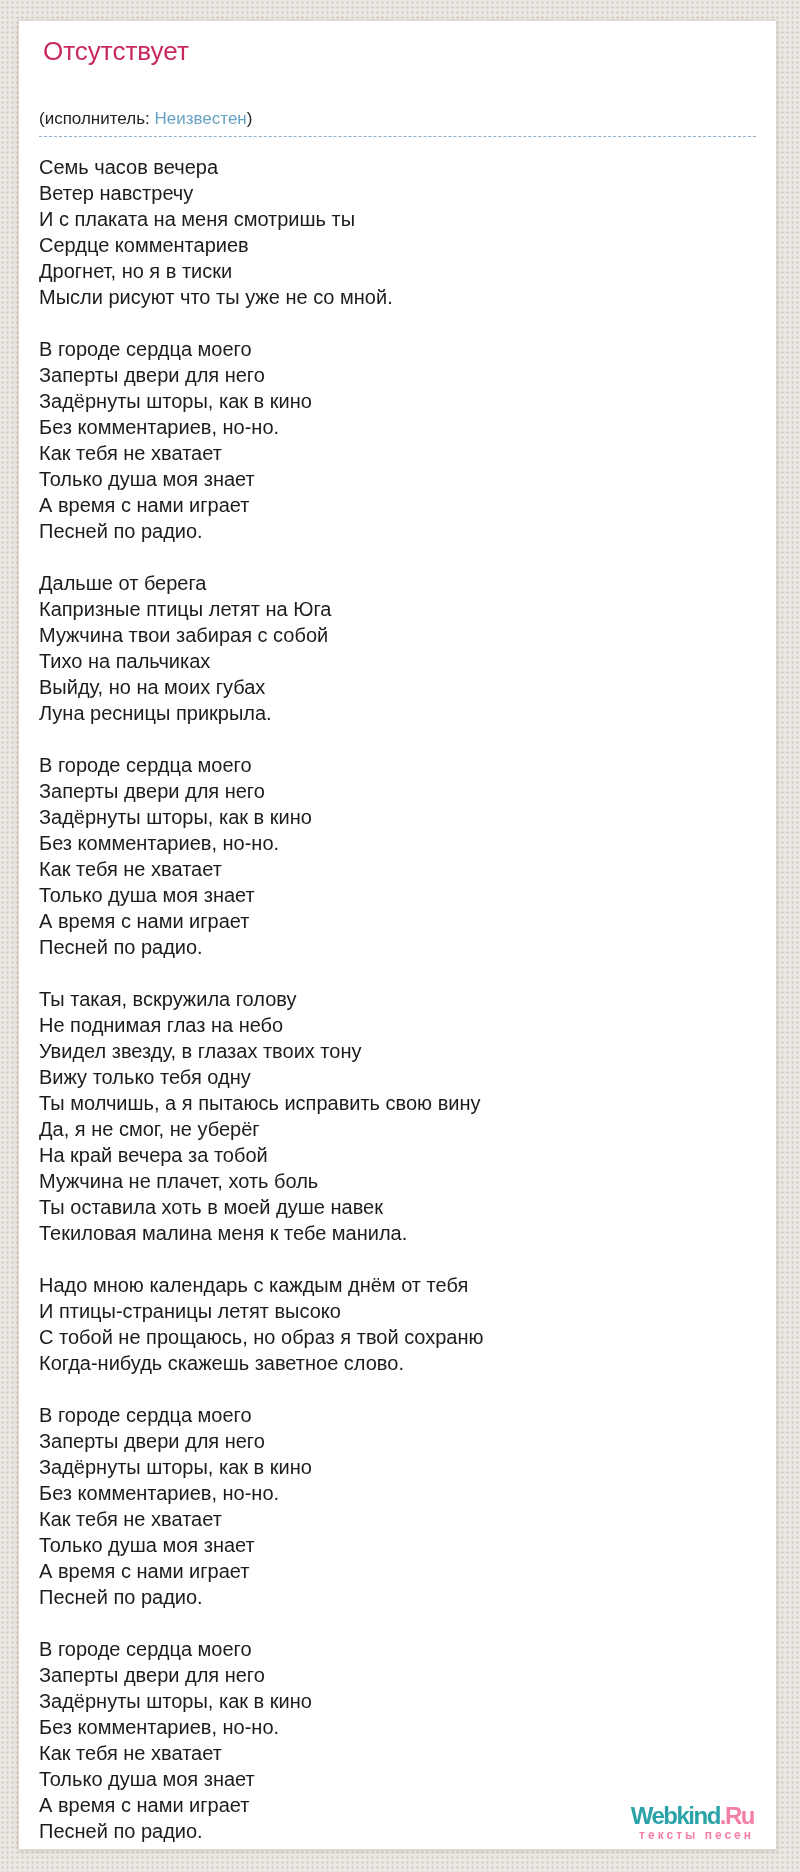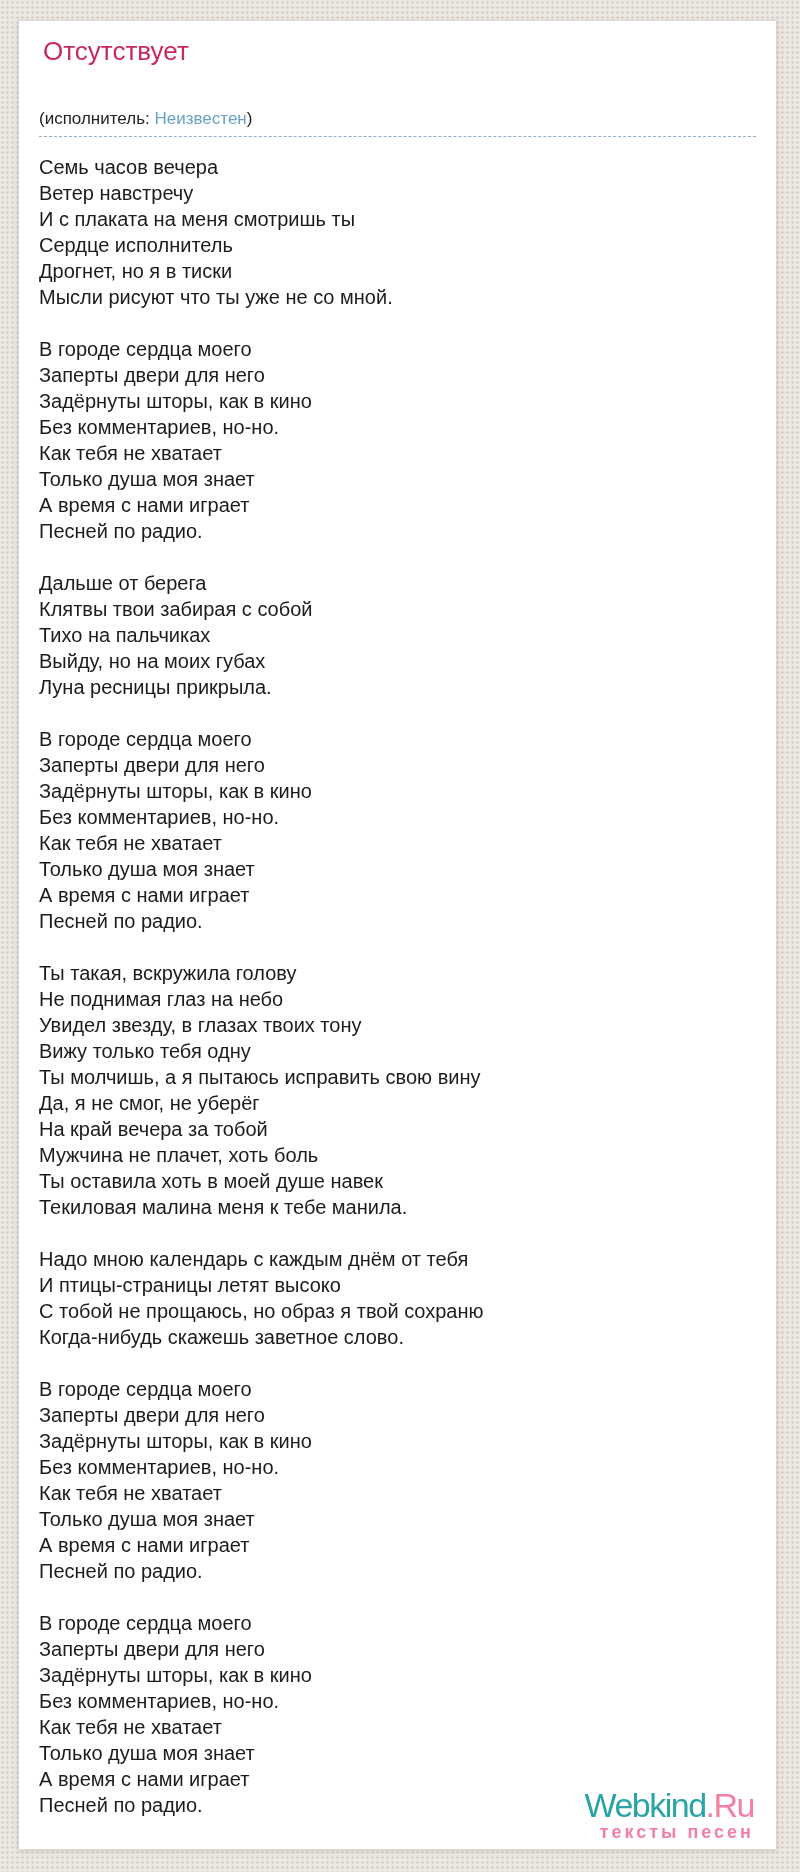--- a/index.html
+++ b/index.html
@@ -56,31 +56,31 @@
   .stanza{ margin:16px 0 26px 0; }
   .stanza:last-child{ margin-bottom:0; }
   .line{ white-space:pre; }
   .footer{
     position:absolute;
     right:22px; bottom:8px;
     text-align:right;
     line-height:1;
   }
   .logo{
-    font-size:34px;
-    font-weight:normal;
+    font-size:24px;
+    font-weight:bold;
     letter-spacing:-1.5px;
     text-decoration:none;
     display:inline-block;
   }
   .logo .logo-main{ color:var(--logo-teal); }
   .logo .logo-suffix{ color:var(--logo-pink); }
   .tagline{
     margin-top:1px;
-    font-size:18px;
+    font-size:12px;
     font-weight:bold;
     letter-spacing:3px;
     color:var(--logo-pink);
   }
 </style>
 </head>
 <body>
 
 <div class="content-box">
 
@@ -89,37 +89,38 @@
   <div class="artist-line">
     <span>(исполнитель:</span>
     <a href="#">Неизвестен</a><span>)</span>
   </div>
 
   <div class="lyrics" id="lyrics">
       <div class="stanza">
         <div class="line">Семь часов вечера</div>
         <div class="line">Ветер навстречу</div>
         <div class="line">И с плаката на меня смотришь ты</div>
-        <div class="line">Сердце исполнитель</div>
+        <div class="line">Сердце комментариев</div>
         <div class="line">Дрогнет, но я в тиски</div>
         <div class="line">Мысли рисуют что ты уже не со мной.</div>
       </div>
       <div class="stanza">
         <div class="line">В городе сердца моего</div>
         <div class="line">Заперты двери для него</div>
         <div class="line">Задёрнуты шторы, как в кино</div>
         <div class="line">Без комментариев, но-но.</div>
         <div class="line">Как тебя не хватает</div>
         <div class="line">Только душа моя знает</div>
         <div class="line">А время с нами играет</div>
         <div class="line">Песней по радио.</div>
       </div>
       <div class="stanza">
         <div class="line">Дальше от берега</div>
-        <div class="line">Клятвы твои забирая с собой</div>
+        <div class="line">Капризные птицы летят на Юга</div>
+        <div class="line">Мужчина твои забирая с собой</div>
         <div class="line">Тихо на пальчиках</div>
         <div class="line">Выйду, но на моих губах</div>
         <div class="line">Луна ресницы прикрыла.</div>
       </div>
       <div class="stanza">
         <div class="line">В городе сердца моего</div>
         <div class="line">Заперты двери для него</div>
         <div class="line">Задёрнуты шторы, как в кино</div>
         <div class="line">Без комментариев, но-но.</div>
         <div class="line">Как тебя не хватает</div>

